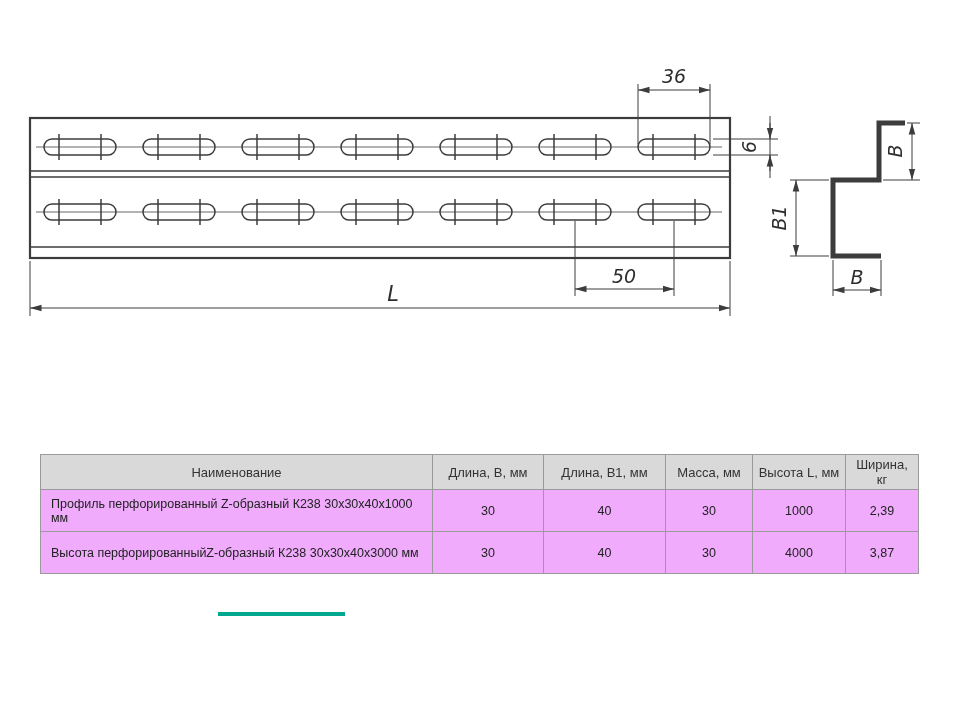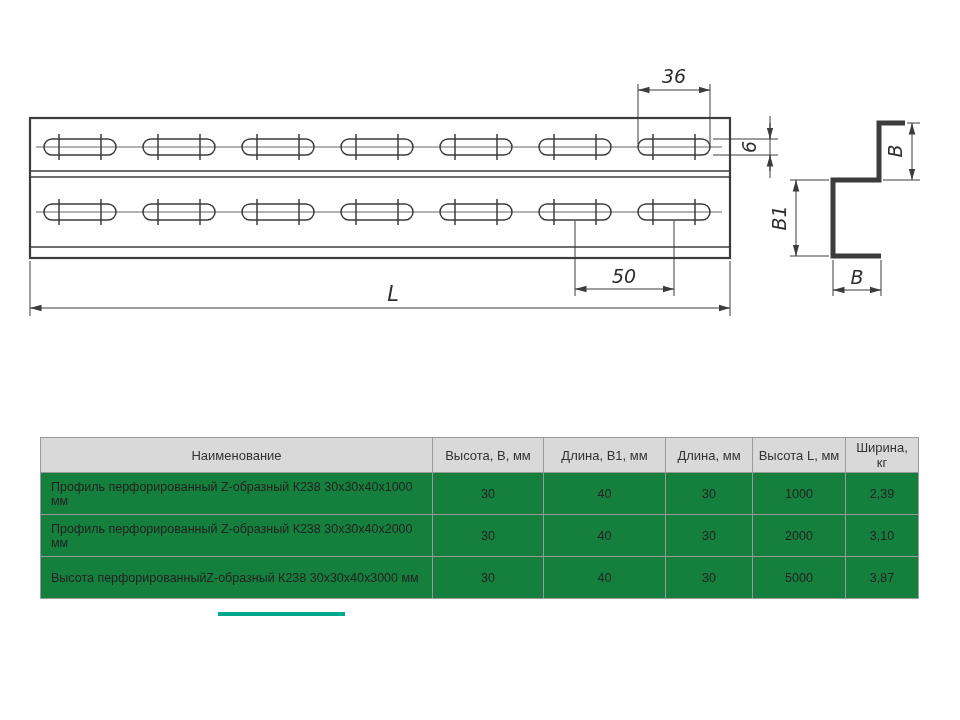--- a/index.html
+++ b/index.html
@@ -1,26 +1,26 @@
 <!DOCTYPE html>
 <html><head>
 <meta charset="utf-8">
 <style>
   html,body{margin:0;padding:0;background:#ffffff;}
   .page{position:relative;width:960px;height:616px;background:#ffffff;overflow:hidden;
         font-family:"Liberation Sans",sans-serif;color:#2e2e2e;}
   svg text{user-select:none;}
 
-  .spec-table-wrap{position:absolute;top:437px;left:40px;width:878px;}
+  .spec-table-wrap{position:absolute;top:454px;left:40px;width:878px;}
   table.spec{border-collapse:collapse;table-layout:fixed;width:878px;
              font-family:"Liberation Sans",sans-serif;}
   table.spec th,table.spec td{border:1px solid #9a9a9a;overflow:hidden;}
   table.spec th{background:#d9d9d9;font-weight:normal;font-size:13px;color:#333;
                 height:25px;text-align:center;padding:2px 4px;}
-  table.spec td{background:#15803d;font-size:12.5px;color:#222;height:37px;
+  table.spec td{background:#f0abfc;font-size:12.5px;color:#222;height:37px;
                 text-align:center;padding:2px 12px;}
   table.spec td.name{text-align:left;padding-left:10px;}
   col.c0{width:392px;}col.c1{width:111px;}col.c2{width:122px;}
   col.c3{width:87px;}col.c4{width:93px;}col.c5{width:73px;}
 
   .accent-bar{position:absolute;bottom:0;left:218px;width:127px;height:4px;background:#00a890;}
 </style>
 </head>
 <body>
 
@@ -122,50 +122,42 @@
         <col class="c0">
           <col class="c1">
           <col class="c2">
           <col class="c3">
           <col class="c4">
           <col class="c5">
       </colgroup>
       <thead>
         <tr>
           <th>Наименование</th>
-          <th>Высота, В, мм</th>
+          <th>Длина, В, мм</th>
           <th>Длина, В1, мм</th>
-          <th>Длина, мм</th>
+          <th>Масса, мм</th>
           <th>Высота L, мм</th>
           <th>Ширина, кг</th>
         </tr>
       </thead>
       <tbody>
         <tr>
           <td class="name">Профиль перфорированный Z-образный К238 30х30х40х1000 мм</td>
           <td>30</td>
           <td>40</td>
           <td>30</td>
           <td>1000</td>
           <td>2,39</td>
         </tr>
         <tr>
-          <td class="name">Профиль перфорированный Z-образный К238 30х30х40х2000 мм</td>
-          <td>30</td>
-          <td>40</td>
-          <td>30</td>
-          <td>2000</td>
-          <td>3,10</td>
-        </tr>
-        <tr>
           <td class="name">Высота перфорированныйZ-образный К238 30х30х40х3000 мм</td>
           <td>30</td>
           <td>40</td>
           <td>30</td>
-          <td>5000</td>
+          <td>4000</td>
           <td>3,87</td>
         </tr>
       </tbody>
     </table>
   </div>
 
   <div class="accent-bar"></div>
 </div>
 
 </body></html>

